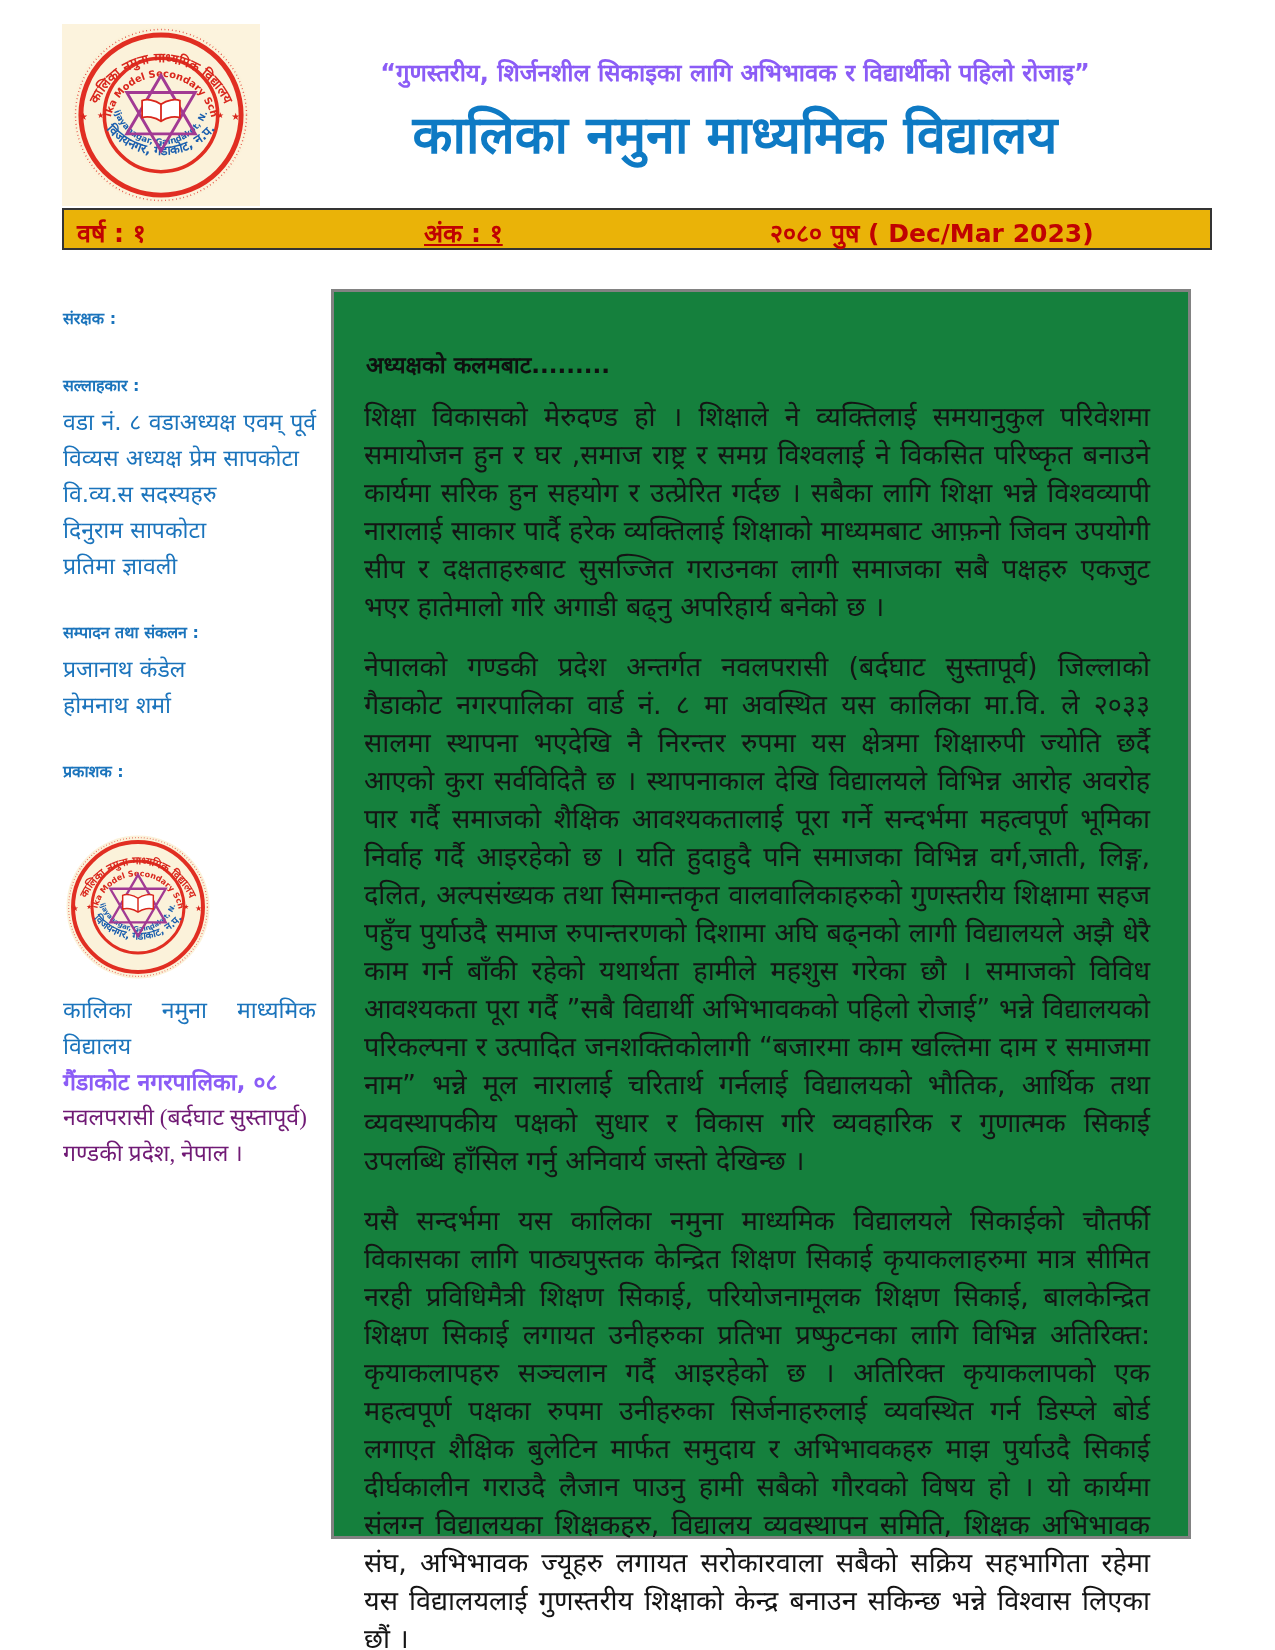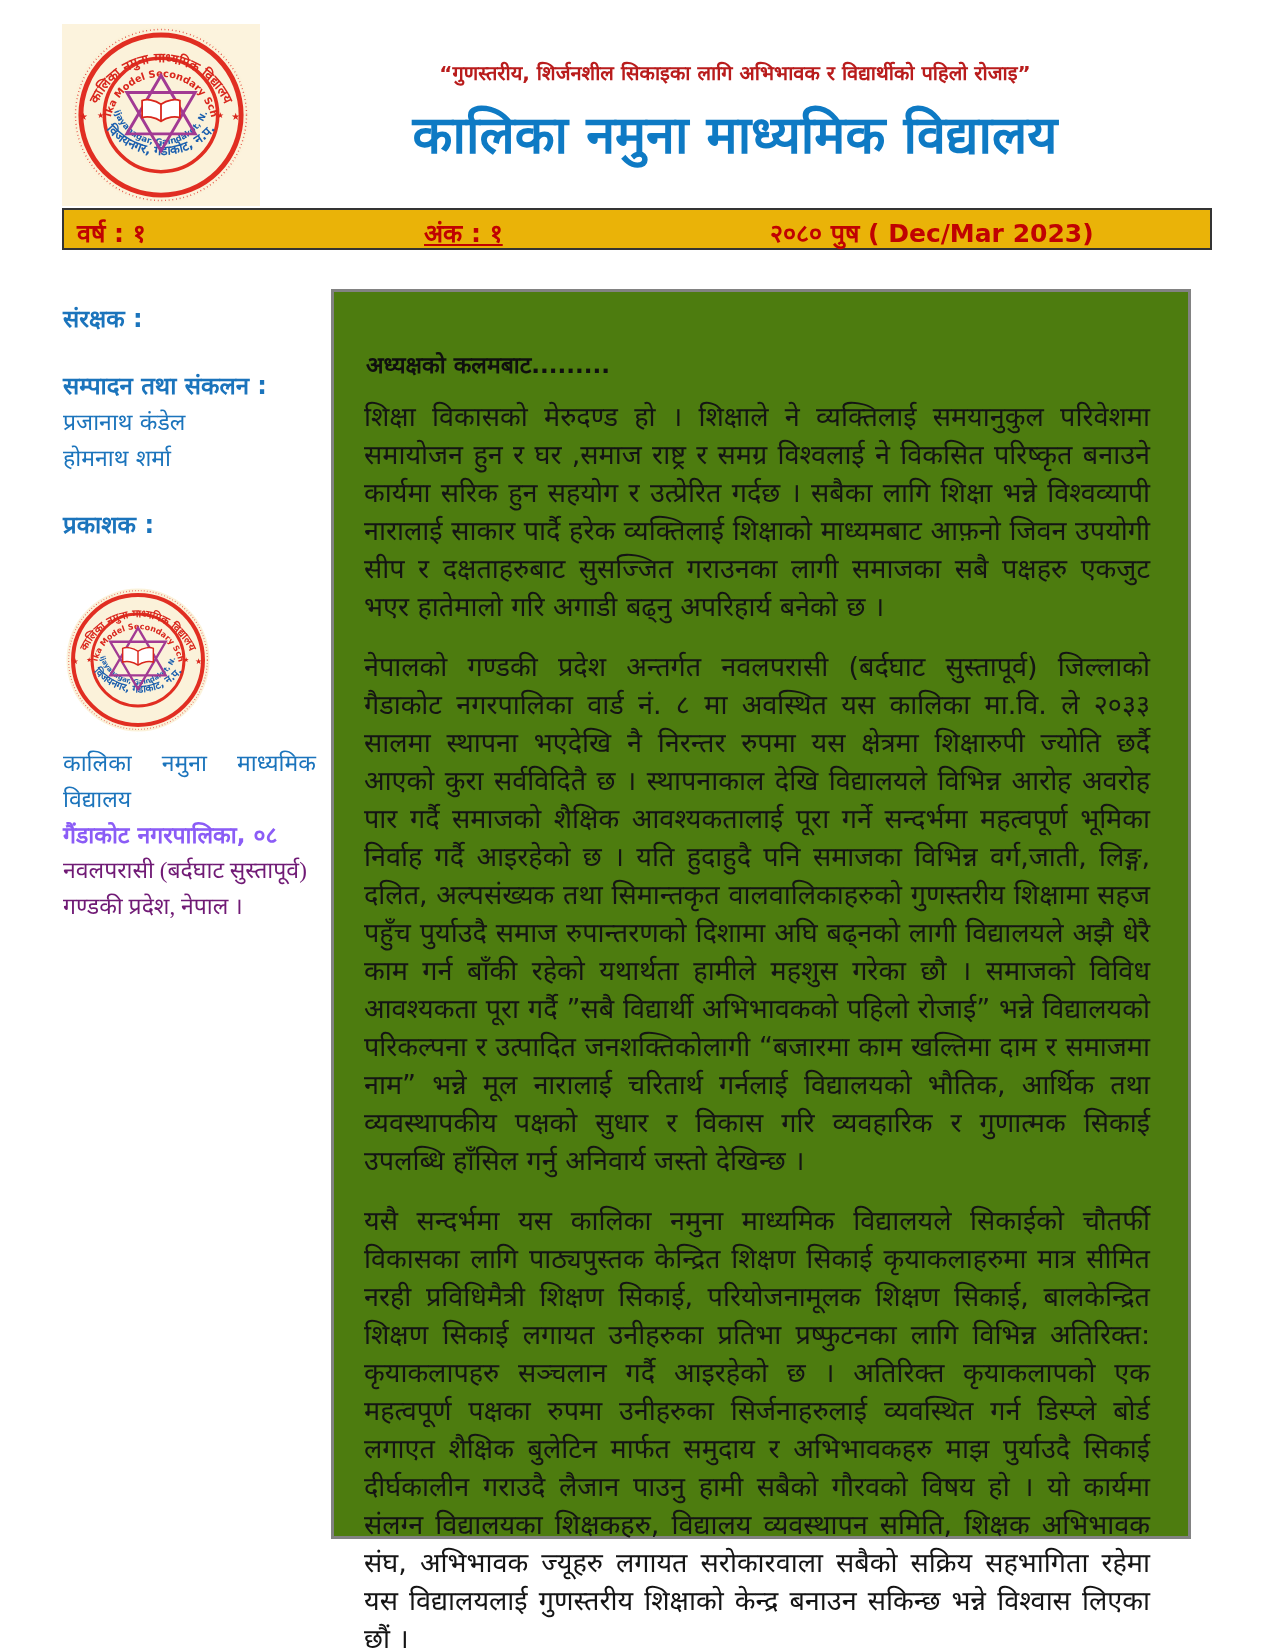--- a/index.html
+++ b/index.html
@@ -11,45 +11,45 @@
   
   .logo-box{
     position:absolute;left:62px;top:24px;width:198px;height:182px;
     background:#fcf3dd;display:flex;align-items:center;justify-content:center;
   }
   .logo-box2{
     width:146px;height:146px;margin:44px 0 12px 2px;
     display:flex;align-items:center;justify-content:center;
   }
   .header-block{position:absolute;left:272px;top:56px;width:926px;text-align:center;}
-  .motto{font-size:20px;font-weight:bold;color:#b91c1c;line-height:34px;}
+  .motto{font-size:24px;font-weight:bold;color:#8b5cf6;line-height:34px;}
   .school-name{margin-top:12px;font-size:52px;font-weight:bold;color:#0e7ac4;line-height:66px;}
   
   .issue-bar{
     position:absolute;left:62px;top:208px;width:1150px;height:42px;
     border:2px solid #343434;box-sizing:border-box;background:#eab308;
   }
   .issue-bar span{position:absolute;top:5px;font-size:25px;font-weight:600;color:#c00202;white-space:nowrap;}
   .bar-year{left:13px;}
   .bar-issue{left:360px;text-decoration:underline;}
   .bar-date{left:706px;}
   
   .sidebar{
     position:absolute;left:63px;top:301px;width:253px;
     color:#1b74bc;font-size:23px;line-height:36px;text-align:justify;
   }
-  .s-label{font-weight:bold;font-size:24px;}
+  .s-label{font-weight:bold;font-size:16px;}
   .sec{margin-bottom:31px;}
   .pub-name{color:#1b74bc;}
   .pub-muni{color:#8b5cf6;font-weight:600;}
   .pub-dist,.pub-prov{color:#701a75;font-family:Liberation Serif, serif;}
   
   .main-box{
     position:absolute;left:331px;top:289px;width:860px;height:1250px;
-    box-sizing:border-box;border:3px solid #828282;background:#4d7c0f;
+    box-sizing:border-box;border:3px solid #828282;background:#15803d;
     padding:56px 38px 4px 30px;
   }
   .article-title{font-size:23px;font-weight:bold;color:#0f0f0f;margin:0 0 18px 2px;}
   .para{font-size:27px;line-height:38px;text-align:justify;color:#141414;margin:0 0 22px 0;}
   svg text{font-family:"DejaVu Sans","Liberation Sans",sans-serif;}
 </style>
 </head>
 <body>
 
 <div class="logo-box">
@@ -99,20 +99,27 @@
   <span class="bar-issue">अंक : १</span>
   <span class="bar-date">२०८० पुष ( Dec/Mar 2023)</span>
 </div>
 
 <div class="sidebar">
 
   <div class="sec">
     <div class="s-label">संरक्षक :</div>
   </div>
 
+  <div class="sec">
+    <div class="s-label">सल्लाहकार :</div>
+    <div>वडा नं. ८ वडाअध्यक्ष एवम् पूर्व विव्यस अध्यक्ष प्रेम सापकोटा</div>
+    <div>वि.व्य.स सदस्यहरु</div>
+    <div>दिनुराम सापकोटा</div>
+    <div>प्रतिमा ज्ञावली</div>
+  </div>
 
   <div class="sec">
     <div class="s-label">सम्पादन तथा संकलन :</div>
     <div>प्रजानाथ कंडेल</div>
     <div>होमनाथ शर्मा</div>
   </div>
 
   <div>
     <div class="s-label">प्रकाशक :</div>
   </div>

